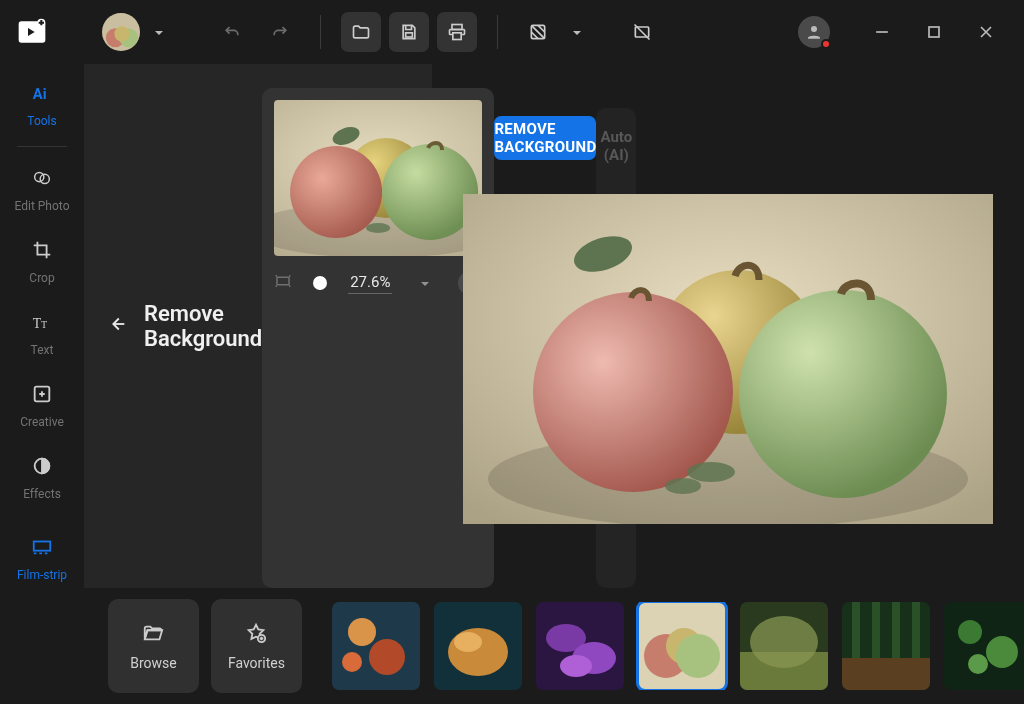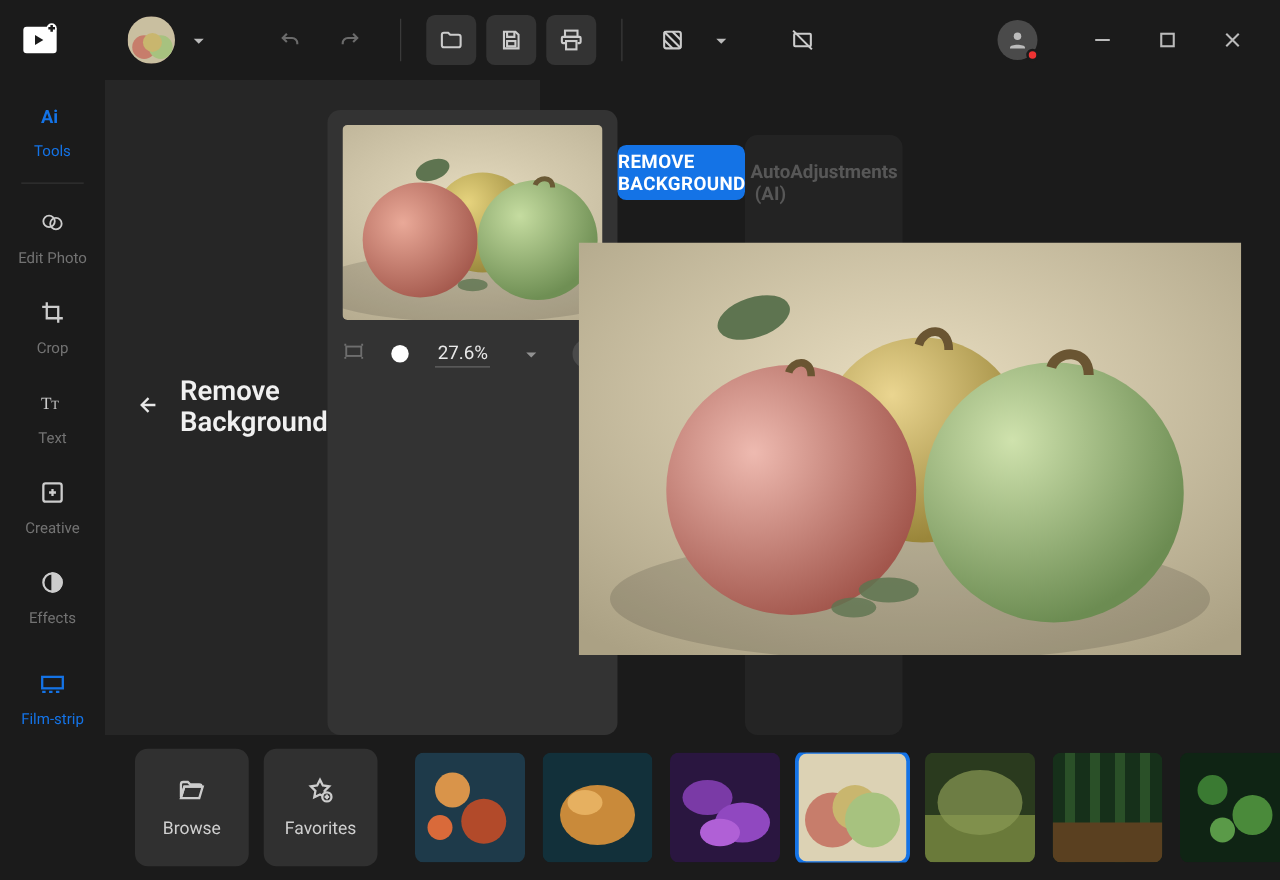--- a/index.html
+++ b/index.html
@@ -102,21 +102,21 @@
   .big-btn {
     margin-top:28px; height:44px; border-radius:7px; background:#1473e6;
     color:#fff; font-weight:700; font-size:15px; letter-spacing:.3px;
     display:flex; align-items:center; justify-content:center; cursor:pointer;
   }
 
   .tab-box {
     margin-top:20px; background:#2b2b2b; border-radius:10px; padding:14px 4px 4px;
     opacity: 0.55;
   }
-  .tab-row1 { display:flex; }
+  .tab-row1 { display:flex;gap:11px; }
   .tab-row1 .tab {
     flex:1; text-align:center; font-weight:700; font-size:15px; color:#888;
     padding:6px 0 14px; cursor:default;
   }
   .tab-row2 { display:flex; }
   .tab-row2 .sub {
     flex:1; text-align:center; font-size:15px; color:#7a7a7a;
     background:#333; border-radius:7px; margin:4px; padding:10px 0;
   }
   .tab-box .sub:first-child { margin-left:10px; }
@@ -384,21 +384,20 @@
       </div>
     </div>
 
     <div class="big-btn">
       <span>REMOVE BACKGROUND</span>
     </div>
 
     <div class="tab-box">
       <div class="tab-row1">
         <div class="tab">Auto (AI)</div>
-        <div class="tab">Adjustments</div>
       </div>
     </div>
   </div>
 
   <div class="canvas">
     <div class="canvas-img">
       <svg viewBox="0 0 530 330" preserveAspectRatio="xMidYMid slice">
         <defs>
           <radialGradient id="G1" cx="50%" cy="38%" r="75%">
               <stop offset="0%" stop-color="#eadfc2"></stop>

